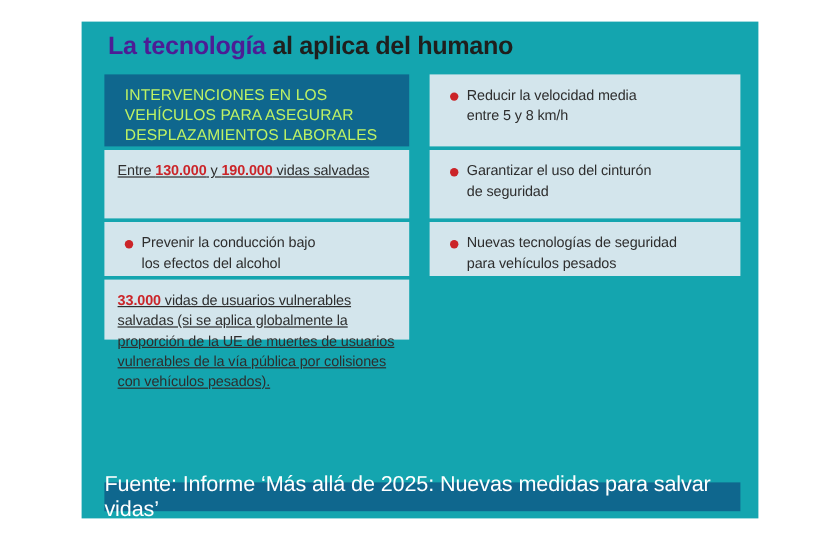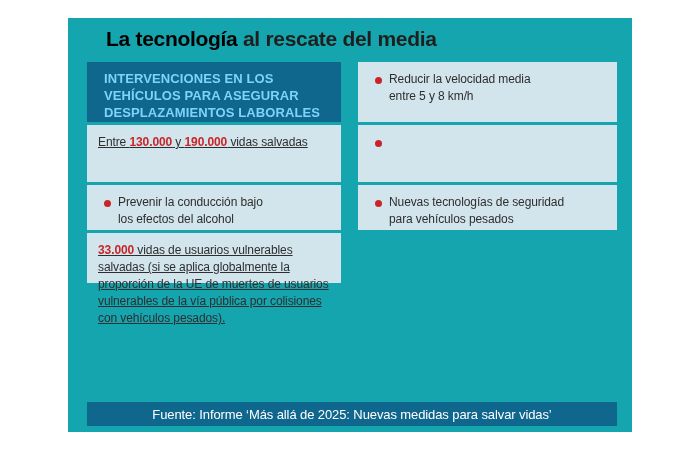--- a/index.html
+++ b/index.html
@@ -9,65 +9,67 @@
     --red:#CB2428;
     --ink:#1F1F1D;
     --body-ink:#2E2E2E;
   }
   *{margin:0;padding:0;box-sizing:border-box;}
   html,body{width:700px;height:450px;background:#ffffff;overflow:hidden;
     font-family:"Liberation Sans","DejaVu Sans",sans-serif;}
   .canvas{position:relative;width:700px;height:450px;background:#ffffff;}
   .panel{position:absolute;left:68px;top:18px;width:564px;height:414px;background:var(--teal);}
   .title{position:absolute;left:22px;top:9px;font-size:21px;font-weight:bold;letter-spacing:-0.3px;white-space:nowrap;}
-  .title .hl{color:#000000;margin-left:16px;}
+  .title .hl{color:#4c1d95;}
   .title .rest{color:var(--ink);}
   .grid{position:absolute;left:19px;top:44px;width:530px;
     display:grid;grid-template-columns:254px 259px;column-gap:17px;
     grid-template-rows:60px 57px 45px 50px 113px;row-gap:3px;}
-  .hcell{background:var(--header-blue);color:#7dd3fc;font-weight:bold;
+  .hcell{background:var(--header-blue);color:#bef264;font-weight:normal;
     font-size:13px;line-height:1.3;letter-spacing:0.1px;
     padding:9px 10px 13px 17px;white-space:pre-line;}
   .cell{background:var(--row-bg);color:var(--body-ink);font-size:12px;
     line-height:1.42;letter-spacing:-0.1px;}
   .left-cell{display:flex;align-items:flex-start;padding:9px 8px 0 17px;}
   .bullet{flex:0 0 auto;width:7px;height:7px;border-radius:50%;background:var(--red);
     margin:6px 7px 0 0;}
   .itext{white-space:pre-line;}
   .right-cell{padding:9px 6px 0 11px;text-decoration:underline;}
   .num{color:var(--red);font-weight:bold;}
   .footer-bar{position:absolute;left:19px;top:384px;width:530px;height:24px;
-    background:var(--header-blue);color:#ffffff;font-size:13px;
+    background:var(--header-blue);color:#ffffff;font-size:18px;
     display:flex;align-items:center;justify-content:center;letter-spacing:-0.1px;}
 </style>
 </head>
 <body>
 
 <div class="canvas">
   <div class="panel">
 
     <div class="title">
-      <span class="hl">La tecnología</span><span class="rest"> al rescate del media</span>
+      <span class="hl">La tecnología</span><span class="rest"> al aplica del humano</span>
     </div>
 
     <div class="grid">
       <div class="hcell">INTERVENCIONES EN LOS
 VEHÍCULOS PARA ASEGURAR
 DESPLAZAMIENTOS LABORALES</div>
 
     <div class="cell left-cell">
           <span class="bullet"></span>
           <div class="itext">Reducir la velocidad media
 entre 5 y 8 km/h</div>
         </div>
         <div class="cell right-cell">
           <div><span>Entre </span><span class="num">130.000</span><span> y </span><span class="num">190.000</span><span> vidas salvadas</span></div>
         </div>
         <div class="cell left-cell">
           <span class="bullet"></span>
+          <div class="itext">Garantizar el uso del cinturón
+de seguridad</div>
         </div>
         <div class="cell left-cell">
           <span class="bullet"></span>
           <div class="itext">Prevenir la conducción bajo
 los efectos del alcohol</div>
         </div>
         <div class="cell left-cell">
           <span class="bullet"></span>
           <div class="itext">Nuevas tecnologías de seguridad
 para vehículos pesados</div>

